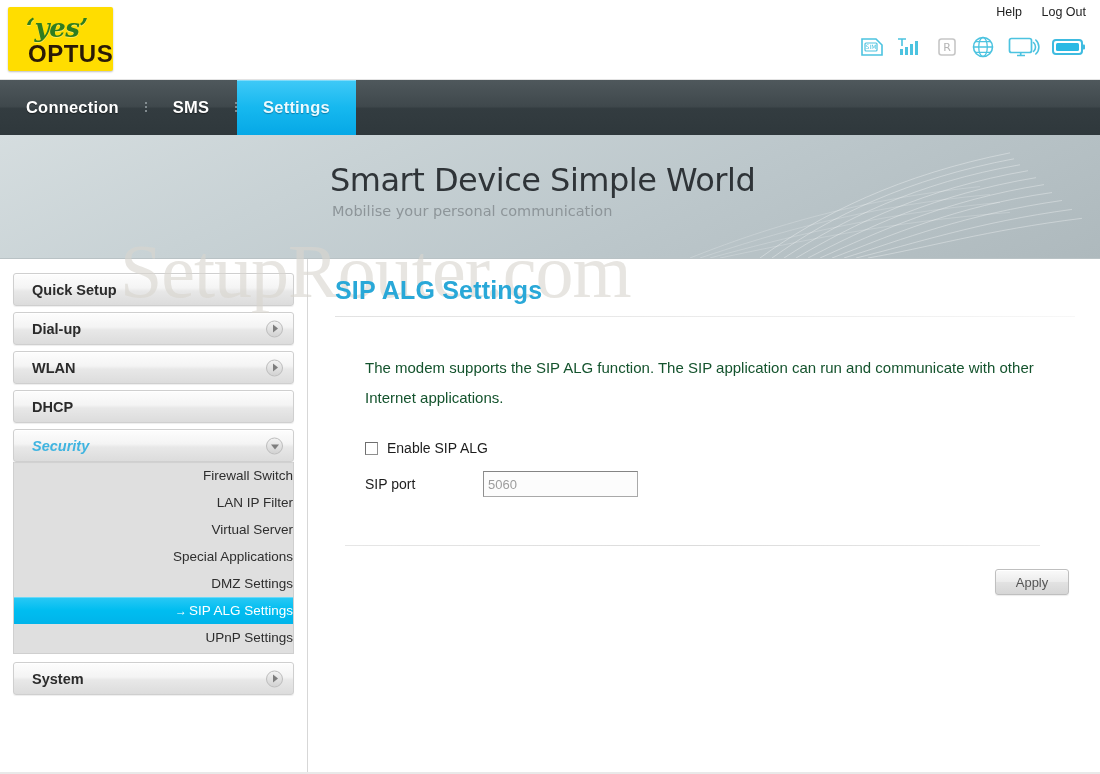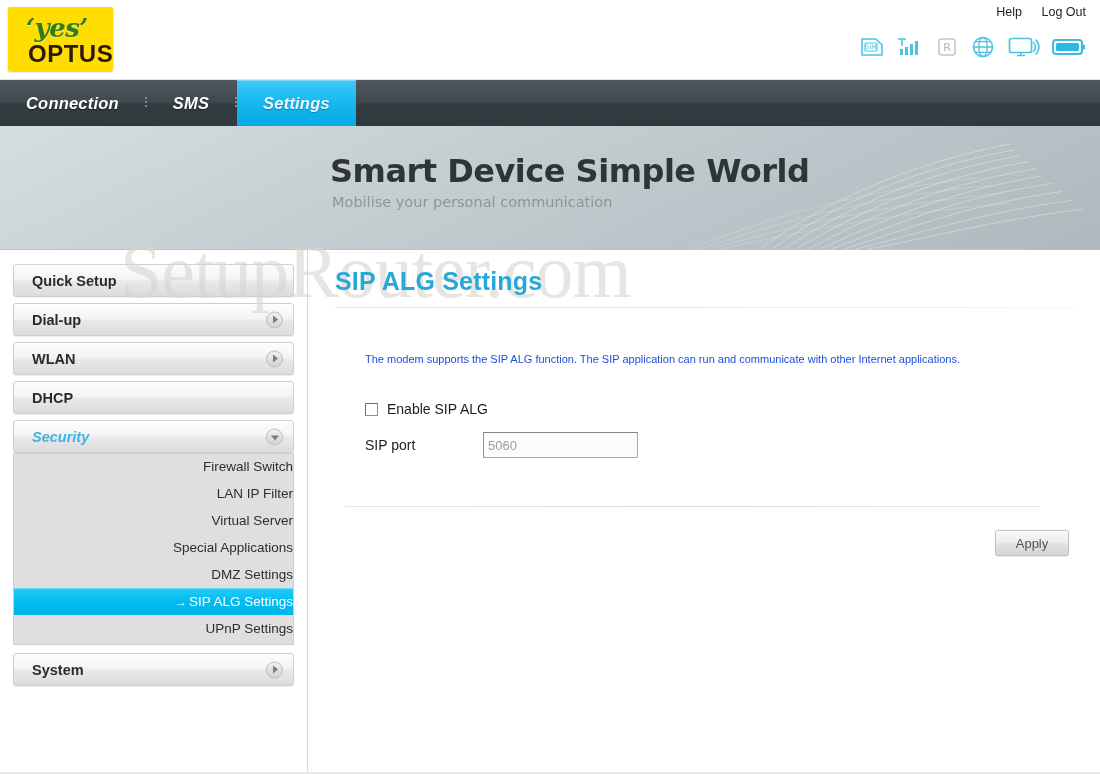--- a/index.html
+++ b/index.html
@@ -47,23 +47,23 @@
     cursor: pointer;
   }
   .status-icons {
     position: absolute; right: 14px; top: 35px;
     display: flex; align-items: center; gap: 12px;
   }
   .status-icons .ico { display:block; line-height:0; }
 
   
   .navbar {
-    position: relative; height: 46px;
+    position: relative; height: 55px;
     background: linear-gradient(180deg,#4f585c 0%, #3f484c 48%, #333c40 52%, #2f383c 100%);
-    display: flex; align-items: stretch; font-style: italic;
+    display: flex; align-items: stretch;
   }
   .nav-item {
     display: flex; align-items: center; justify-content: center;
     padding: 0 26px;
     color: #ffffff; font-weight: bold; font-size: 16.5px;
     letter-spacing: .2px;
     text-shadow: 0 1px 1px rgba(0,0,0,.5);
     cursor: pointer;
   }
   .nav-sep {
@@ -81,21 +81,21 @@
 
   
   .banner {
     position: relative; height: 124px; overflow: hidden;
     background: linear-gradient(155deg,#d5dddf 0%, #c8d2d5 30%, #bcc7cb 60%, #aeb9bd 100%);
     border-bottom: 1px solid #b9c2c5;
   }
   .banner svg.waves { position:absolute; inset:0; width:100%; height:100%; }
   .banner-title {
     position: absolute; left: 330px; top: 26px;
-    font-size: 32px; color: #2f3438; font-weight: bold;
+    font-size: 32px; color: #2f3438; font-weight: normal;
     letter-spacing: -.5px;
     font-family: "DejaVu Sans", sans-serif;
   }
   .banner-sub {
     position: absolute; left: 332px; top: 68px;
     font-size: 14.5px; color: #8d9599;
     font-family: "DejaVu Sans", sans-serif;
   }
 
   
@@ -178,21 +178,21 @@
   .page-title {
     font-size: 25px; font-weight: bold; color: #29a8d8;
     letter-spacing: .2px; position: relative; z-index: 6;
   }
   .title-rule {
     margin-top: 11px; height: 1px;
     background: linear-gradient(90deg,#e2e2e2,#eeeeee 70%,#f7f7f7);
   }
   .description {
     margin: 36px 0 0 30px; width: 700px;
-    font-size: 11px; color: #1d4ed8; line-height: 30px;
+    font-size: 15px; color: #14532d; line-height: 30px;
   }
   .form-area { margin: 24px 0 0 30px; }
   .row-check { display: flex; align-items: center; height: 22px; }
   .cbx {
     width: 13px; height: 13px;
     background: #fff;
     border: 1px solid #8f8f8f;
     border-top-color:#6e6e6e; border-left-color:#6e6e6e;
     margin-right: 9px;
     display: inline-block;

